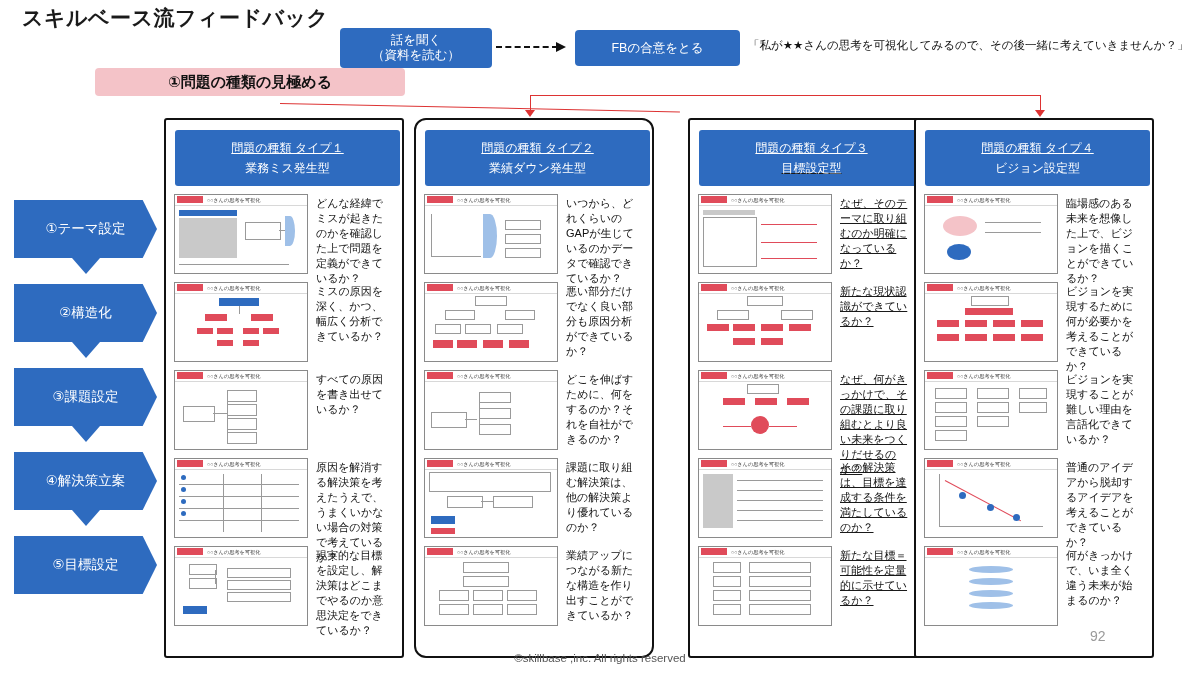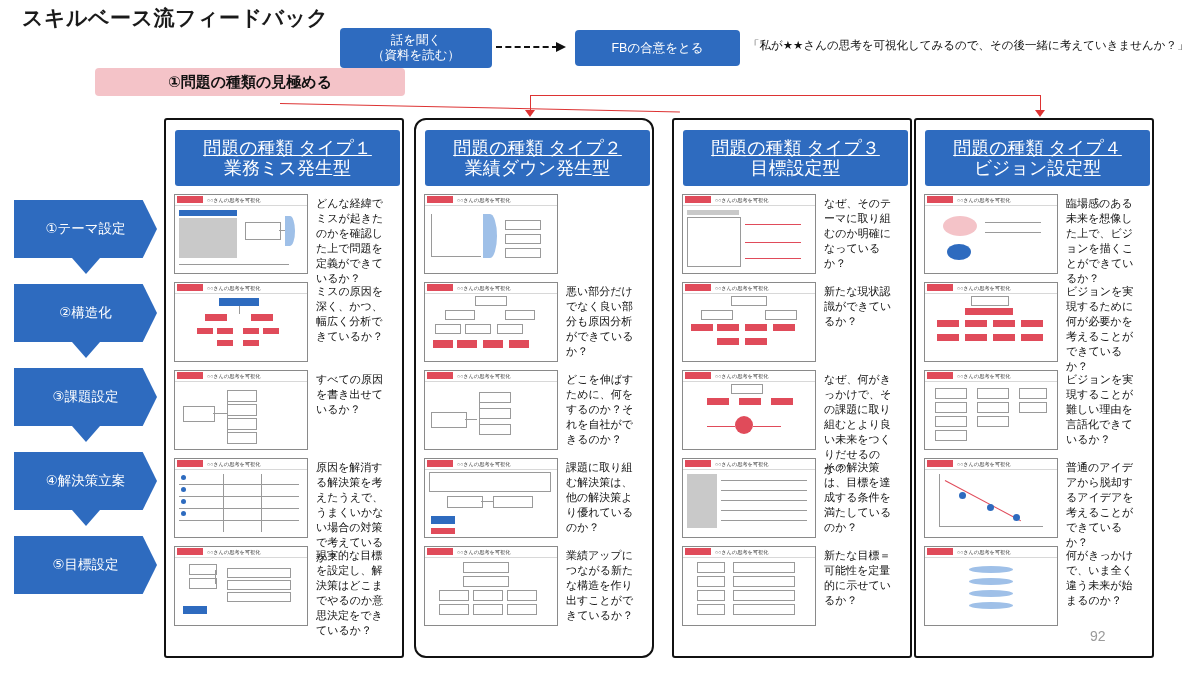--- a/index.html
+++ b/index.html
@@ -96,26 +96,26 @@
 
   
   .cols{position:absolute;left:164px;top:118px;}
   .col{
     position:absolute;top:0;width:240px;height:540px;
     border:2px solid #111;border-radius:3px;background:#fff;
     box-sizing:border-box;
   }
   .col.c0{left:0;}
   .col.c1{left:250px;border-radius:12px;}
-  .col.c2{left:508px;}
+  .col.c2{left:524px;text-decoration:underline;}
   .col.c3{left:750px;}
   .col-head{
     margin:10px 2px 0 9px;height:56px;background:#2e6bbf;border-radius:3px;
     color:#fff;display:flex;flex-direction:column;align-items:center;justify-content:center;
-    font-size:18px;line-height:20px;
+    font-size:12px;line-height:20px;
   }
   .col-head .l1{text-decoration:underline;}
   .rows{margin-top:8px;}
   .row{
     display:flex;height:84px;margin:0 8px 4px 8px;
   }
   .thumb{
     width:132px;height:78px;border:1px solid #8a8a8a;background:#fff;
     position:relative;overflow:hidden;flex:0 0 auto;
   }
@@ -341,20 +341,21 @@
             <div class="tcap">○○さんの思考を可視化</div>
             <div class="body">
               <div class="ln" style="left:6px;top:50px;width:50px;"></div>
               <div class="lnv" style="left:6px;top:8px;height:42px;"></div>
               <div class="blk ltblue" style="left:58px;top:8px;width:14px;height:44px;border-radius:0 50% 50% 0;"></div>
               <div class="blk white" style="left:80px;top:14px;width:34px;height:8px;"></div>
               <div class="blk white" style="left:80px;top:28px;width:34px;height:8px;"></div>
               <div class="blk white" style="left:80px;top:42px;width:34px;height:8px;"></div>
             </div>
           </div>
+          <div class="qtext">いつから、どれくらいのGAPが生じているのかデータで確認できているか？</div>
         </div>
 
         <div class="row">
           <div class="thumb">
             <div class="tbar"></div>
               <div class="logo"></div>
             <div class="tcap">○○さんの思考を可視化</div>
             <div class="body">
               <div class="blk white" style="left:50px;top:2px;width:30px;height:8px;"></div>
               <div class="blk white" style="left:20px;top:16px;width:28px;height:8px;"></div>
@@ -621,14 +622,15 @@
           </div>
           <div class="qtext">何がきっかけで、いま全く違う未来が始まるのか？</div>
         </div>
 
       </div>
     </div>
 
   </div>
 
   <div class="page-no">92</div>
+  <div class="footer">©skillbase ,inc. All rights reserved</div>
 
 </div>
 
 </body></html>

